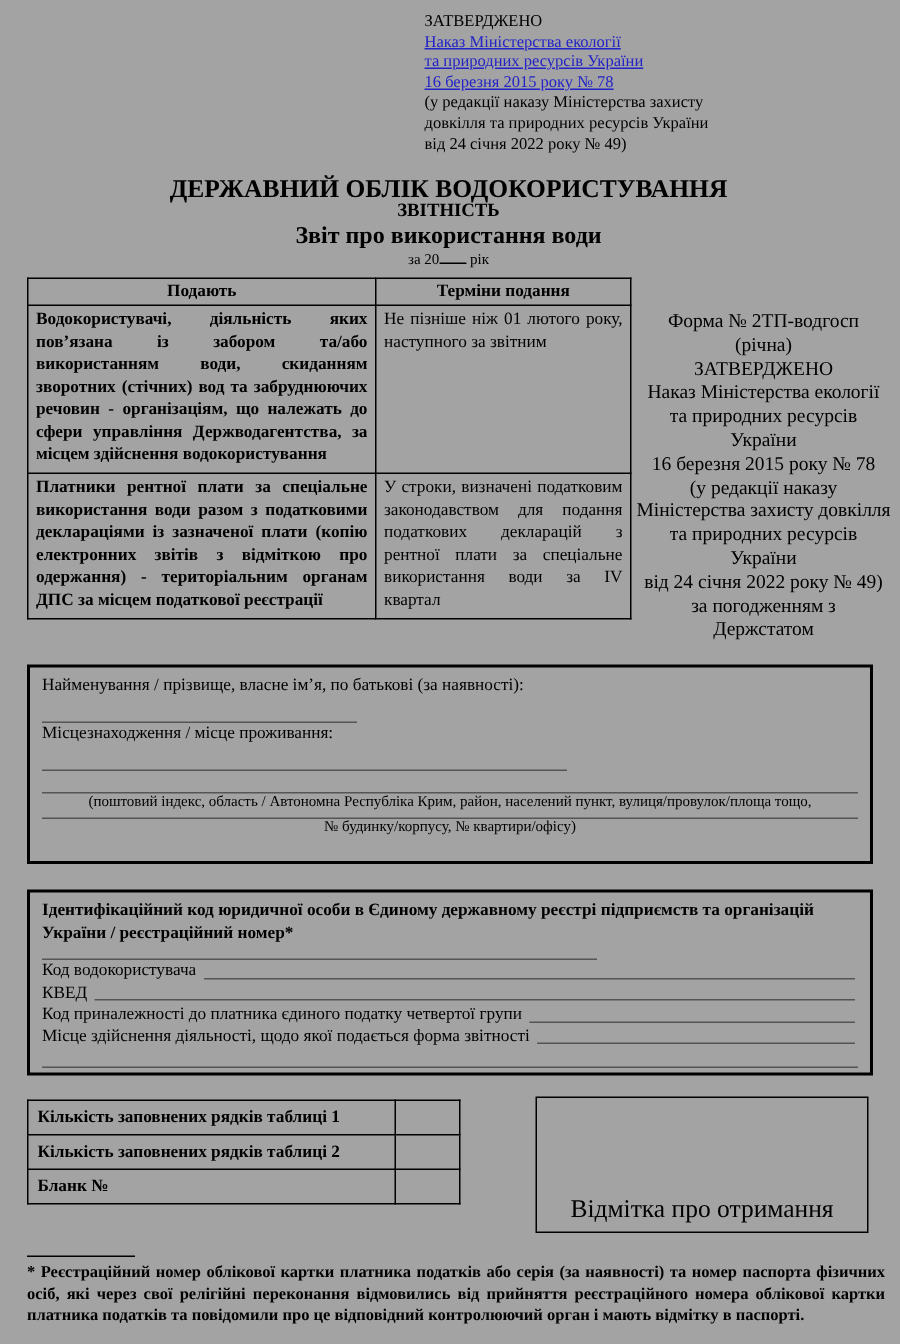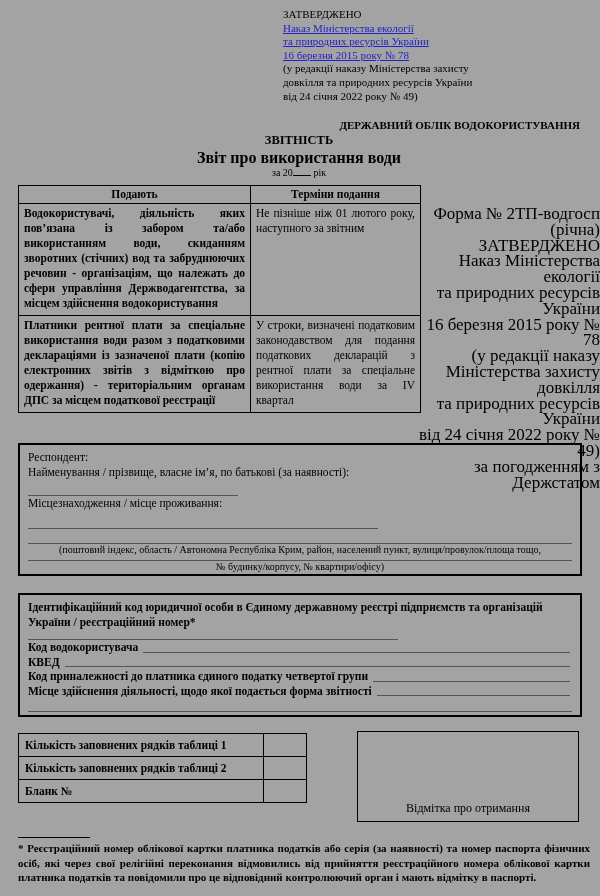--- a/index.html
+++ b/index.html
@@ -7,55 +7,55 @@
   .page {
     position:relative; width:600px; height:896px; background:#a3a3a3;
     font-family:"Liberation Serif","DejaVu Serif",serif; color:#000;
     overflow:hidden;
   }
   
   .approve-top { position:absolute; left:283px; top:8px; width:300px; font-size:11px; line-height:13.6px; }
   .approve-top .lnk { color:var(--link-color); text-decoration:underline; display:block; cursor:pointer; }
   
   .title-block { position:absolute; left:18px; top:118px; width:562px; text-align:center; }
-  .title-1 { font-size:11px; font-weight:bold; line-height:15px;text-align:right; }
+  .title-1 { font-size:17px; font-weight:bold; line-height:15px; }
   .title-2 { font-size:12.5px; font-weight:bold; line-height:15px; }
   .title-3 { font-size:16px; font-weight:bold; line-height:15px; margin-top:2px; }
   .title-year { font-size:10px; line-height:14px; }
   .year-blank { display:inline-block; width:18px; border-bottom:1px solid #000; height:10px; }
   
   table.main { position:absolute; left:18px; top:185px; width:402px; border-collapse:collapse; table-layout:fixed; }
   table.main th, table.main td { border:1.5px solid #000; vertical-align:top; font-size:11.5px; line-height:15px; padding:2px 5px 4px 5px; }
   table.main th { text-align:center; font-weight:bold; padding:1px 4px; }
   table.main col.c1 { width:232px; } table.main col.c2 { width:170px; }
   td.submit-cell { font-weight:bold; text-align:justify; }
   td.term-cell { text-align:justify; }
   
-  .form-info { position:absolute; left:418px; top:206px; width:182px; text-align:right; font-size:17px; line-height:15.8px; }
+  .form-info { position:absolute; left:418px; top:206px; width:182px; text-align:center; font-size:13px; line-height:15.8px; }
   
   .box { position:absolute; left:18px; width:544px; border:2px solid #000; padding:5px 8px; font-size:11.5px; line-height:14.5px; }
   .box1 { top:443px; height:119px; }
   .box2 { top:593px; height:110px; }
   .u-line { border-bottom:1px solid #555; height:0; }
   .u-210 { width:210px; margin-top:16px; }
   .u-350 { width:350px; margin-top:17px; }
   .u-full { width:100%; }
   .hint { font-size:10px; line-height:12px; text-align:center; }
   .mt14 { margin-top:14px; } .mt10 { margin-top:10px; } .mt4 { margin-top:4px; }
   .fill-row { display:flex; align-items:flex-end; }
-  .fill-row .lbl { font-weight:bold; white-space:nowrap; }
+  .fill-row .lbl { font-weight:normal; white-space:nowrap; }
   .fill { flex:1; border-bottom:1px solid #555; margin:0 2px 2px 5px; }
   .id-head { font-weight:bold; }
   
   table.counts { position:absolute; left:18px; top:733px; width:288px; border-collapse:collapse; table-layout:fixed; }
   table.counts td { border:1.5px solid #000; font-size:11.5px; height:20px; padding:1px 6px; font-weight:bold; vertical-align:middle; }
   table.counts col.lc { width:245px; } table.counts col.vc { width:43px; }
   
   .receipt-box { position:absolute; left:357px; top:731px; width:222px; height:91px; border:1.5px solid #000;
-    display:flex; align-items:flex-end; justify-content:center; font-size:12px; padding-bottom:5px; box-sizing:border-box; }
+    display:flex; align-items:flex-end; justify-content:center; font-size:17px; padding-bottom:5px; box-sizing:border-box; }
   
   .foot-sep { position:absolute; left:18px; top:837px; width:72px; border-top:1.5px solid #000; }
   .footnote { position:absolute; left:18px; top:841px; width:572px; font-size:11px; font-weight:bold; line-height:14.6px; text-align:justify; }
 </style>
 </head>
 <body>
 
 <div class="page">
 
   <div class="approve-top">
@@ -107,21 +107,20 @@
     <div>(у редакції наказу</div>
     <div>Міністерства захисту довкілля</div>
     <div>та природних ресурсів</div>
     <div>України</div>
     <div>від 24 січня 2022 року № 49)</div>
     <div>за погодженням з</div>
     <div>Держстатом</div>
   </div>
 
   <div class="box box1">
-    <div>Респондент:</div>
     <div>Найменування / прізвище, власне ім’я, по батькові (за наявності):</div>
     <div class="u-line u-210"></div>
     <div>Місцезнаходження / місце проживання:</div>
     <div class="u-line u-350"></div>
     <div class="u-line u-full mt14"></div>
     <div class="hint">(поштовий індекс, область / Автономна Республіка Крим, район, населений пункт, вулиця/провулок/площа тощо,</div>
     <div class="u-line u-full mt4"></div>
     <div class="hint">№ будинку/корпусу, № квартири/офісу)</div>
   </div>
 

